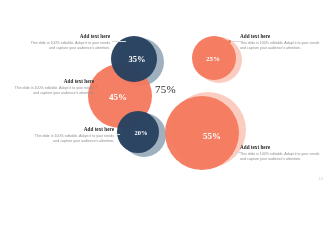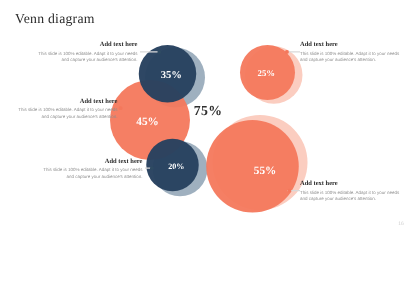--- a/index.html
+++ b/index.html
@@ -85,21 +85,21 @@
   }
   .dot.orange {
     background: #f4785c;
   }
 
   
   .center-value {
     position: absolute;
     font-family: "Liberation Serif", serif;
     font-size: 11px;
-    font-weight: bold;
+    font-weight: normal;
     color: #2f2f2f;
     letter-spacing: 0.3px;
     text-align: right;
   }
 
   
   .page-num {
     position: absolute;
     right: 7px;
     bottom: 5px;
@@ -111,21 +111,20 @@
   .pct-label {
     font-family: "Liberation Serif", serif;
     font-weight: bold;
   }
 </style>
 </head>
 <body>
 
 <div class="slide">
 
-  <div class="title">Venn diagram</div>
 
   <svg class="venn" viewBox="0 0 330 186" xmlns="http://www.w3.org/2000/svg">
 
     <circle cx="219" cy="60" r="23" fill="#fbcdc0"></circle>
     <circle cx="208" cy="130" r="38" fill="#fbcdc0"></circle>
     <circle cx="140" cy="62" r="24" fill="#9fb0bf"></circle>
     <circle cx="144" cy="135" r="22" fill="#9fb0bf"></circle>
 
     <circle cx="202" cy="133" r="37" fill="#f4785c" opacity="0.95"></circle>
     <circle cx="120" cy="96" r="32" fill="#f4785c" opacity="0.95"></circle>

